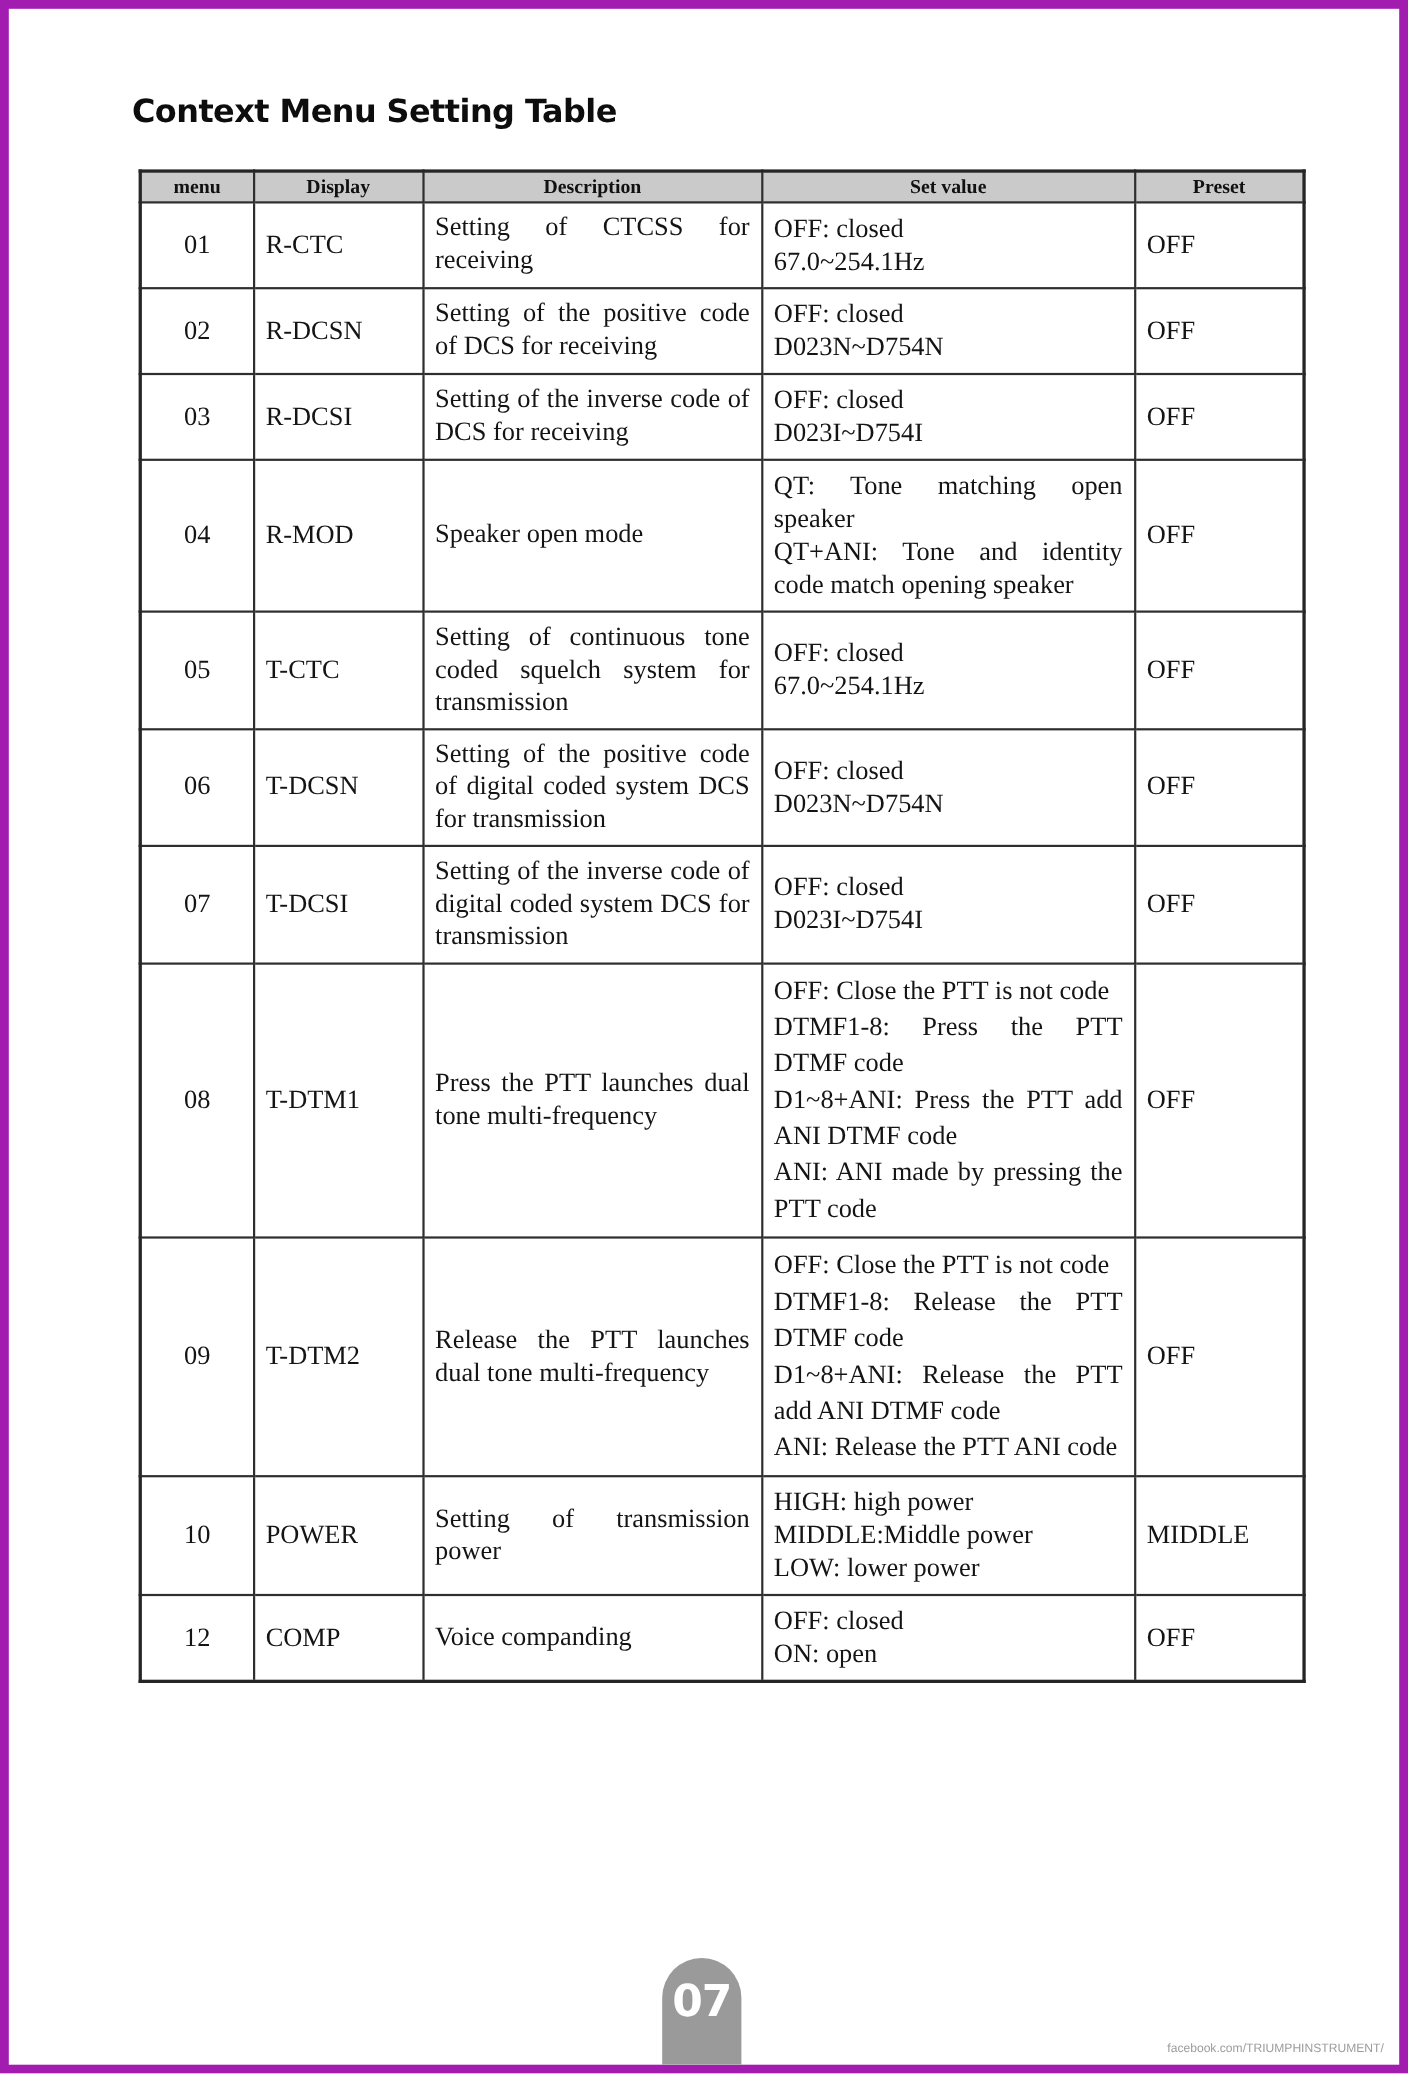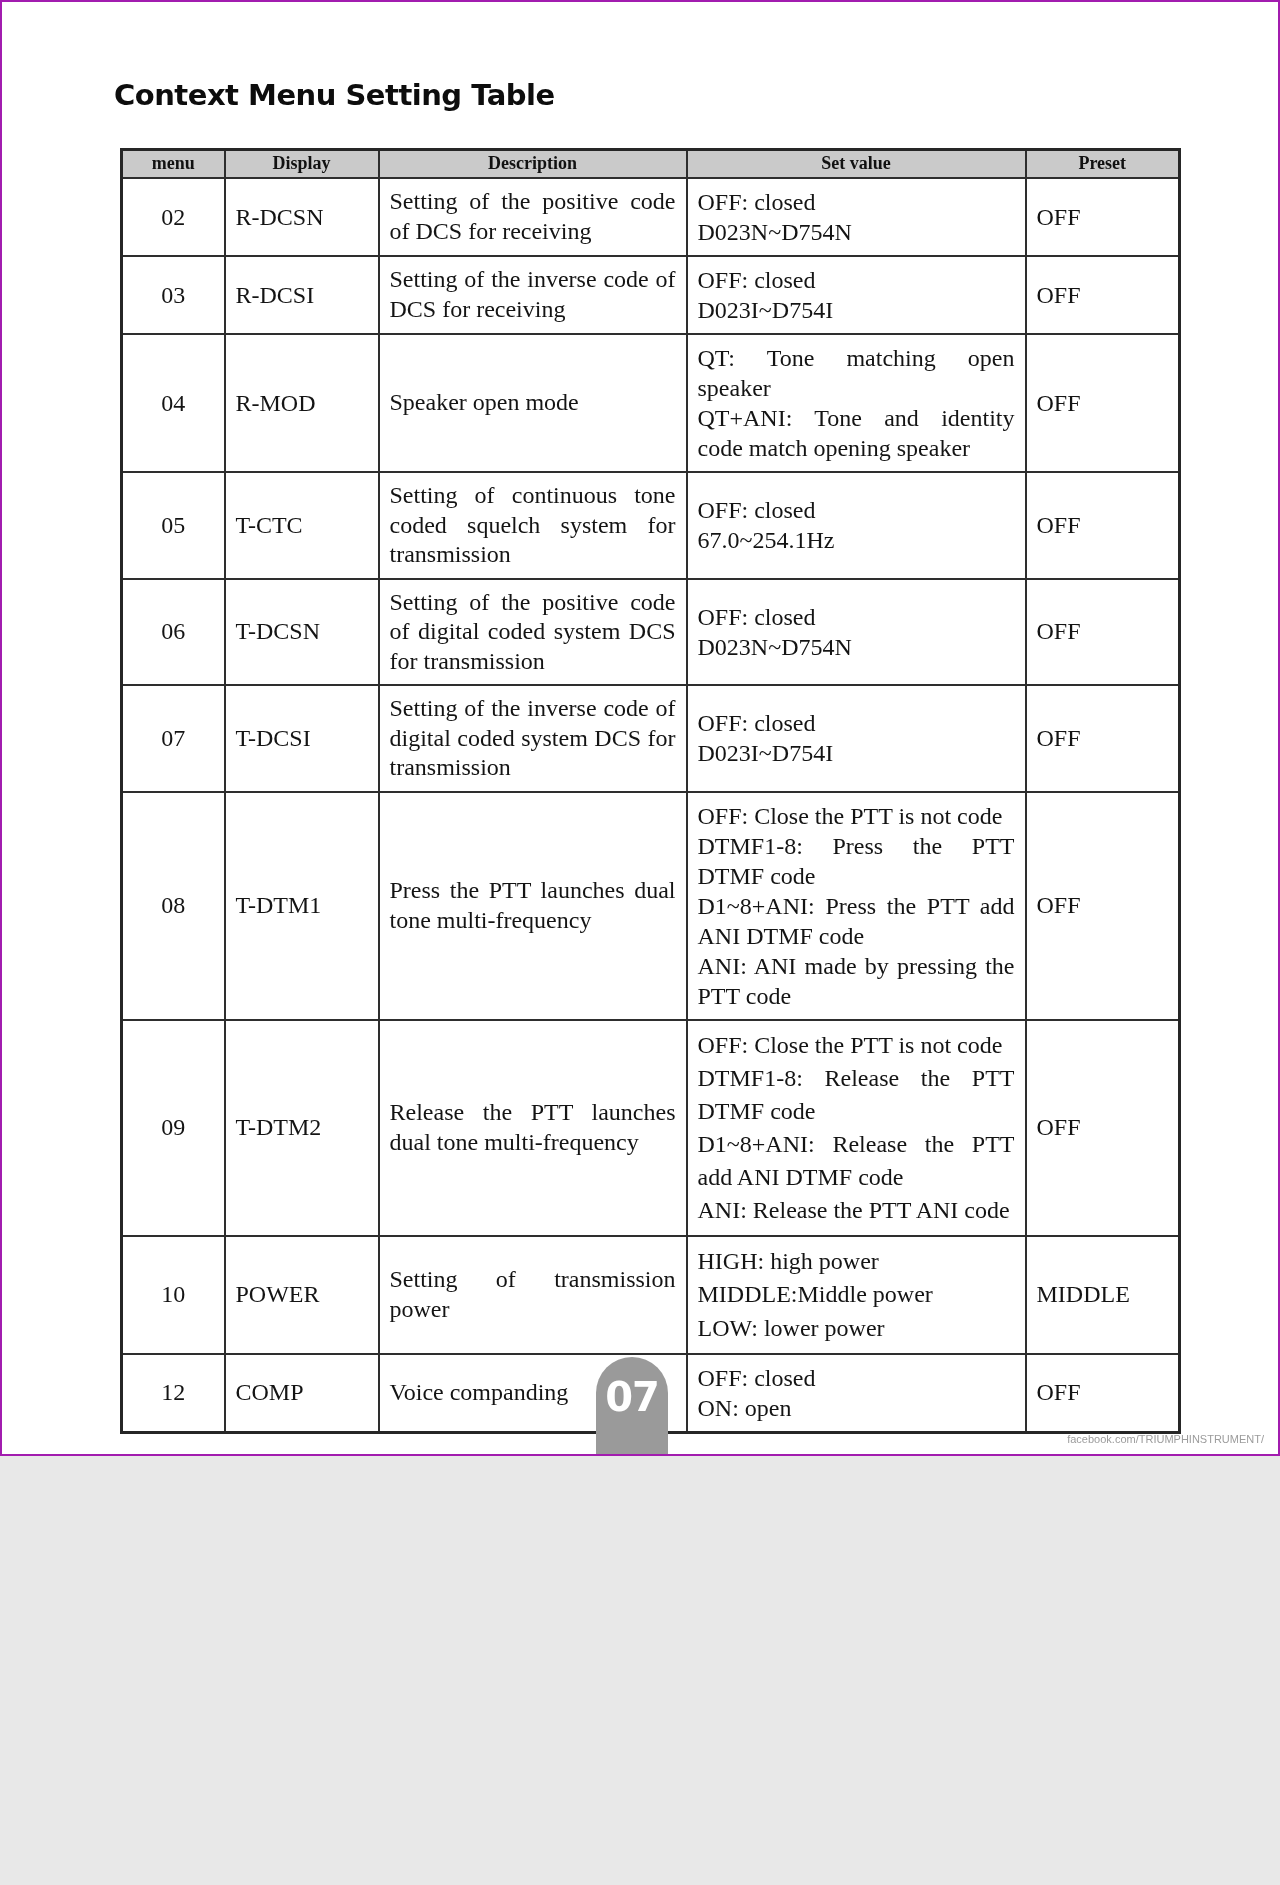--- a/index.html
+++ b/index.html
@@ -1,20 +1,20 @@
 <!DOCTYPE html>
 <html><head>
 <meta charset="utf-8">
 <style>
   html,body{margin:0;padding:0;background:#e8e8e8;}
   .page{
     position:relative;
-    width:1280px;height:1456px;
+    width:1280px;height:1885px;
     background:#ffffff;
-    border:2px solid #a21caf;
+    border:8px solid #a21caf;
     box-sizing:border-box;
     overflow:hidden;
     font-family:"Liberation Serif", serif;
   }
   .title{
     position:absolute;left:112px;top:76px;
     font-family:"DejaVu Sans", sans-serif;
     font-weight:bold;
     font-size:29px;
     letter-spacing:-0.5px;
@@ -113,20 +113,30 @@
       <tr>
         <th>menu</th>
         <th>Display</th>
         <th>Description</th>
         <th>Set value</th>
         <th>Preset</th>
       </tr>
     </thead>
     <tbody>
         <tr>
+          <td class="menu">01</td>
+          <td class="display">R-CTC</td>
+          <td class="desc">Setting of CTCSS for receiving</td>
+          <td class="setval">
+            <div class="sv-line">OFF: closed</div>
+            <div class="sv-line">67.0~254.1Hz</div>
+          </td>
+          <td class="preset">OFF</td>
+        </tr>
+        <tr>
           <td class="menu">02</td>
           <td class="display">R-DCSN</td>
           <td class="desc">Setting of the positive code of DCS for receiving</td>
           <td class="setval">
             <div class="sv-line">OFF: closed</div>
             <div class="sv-line">D023N~D754N</div>
           </td>
           <td class="preset">OFF</td>
         </tr>
         <tr>

